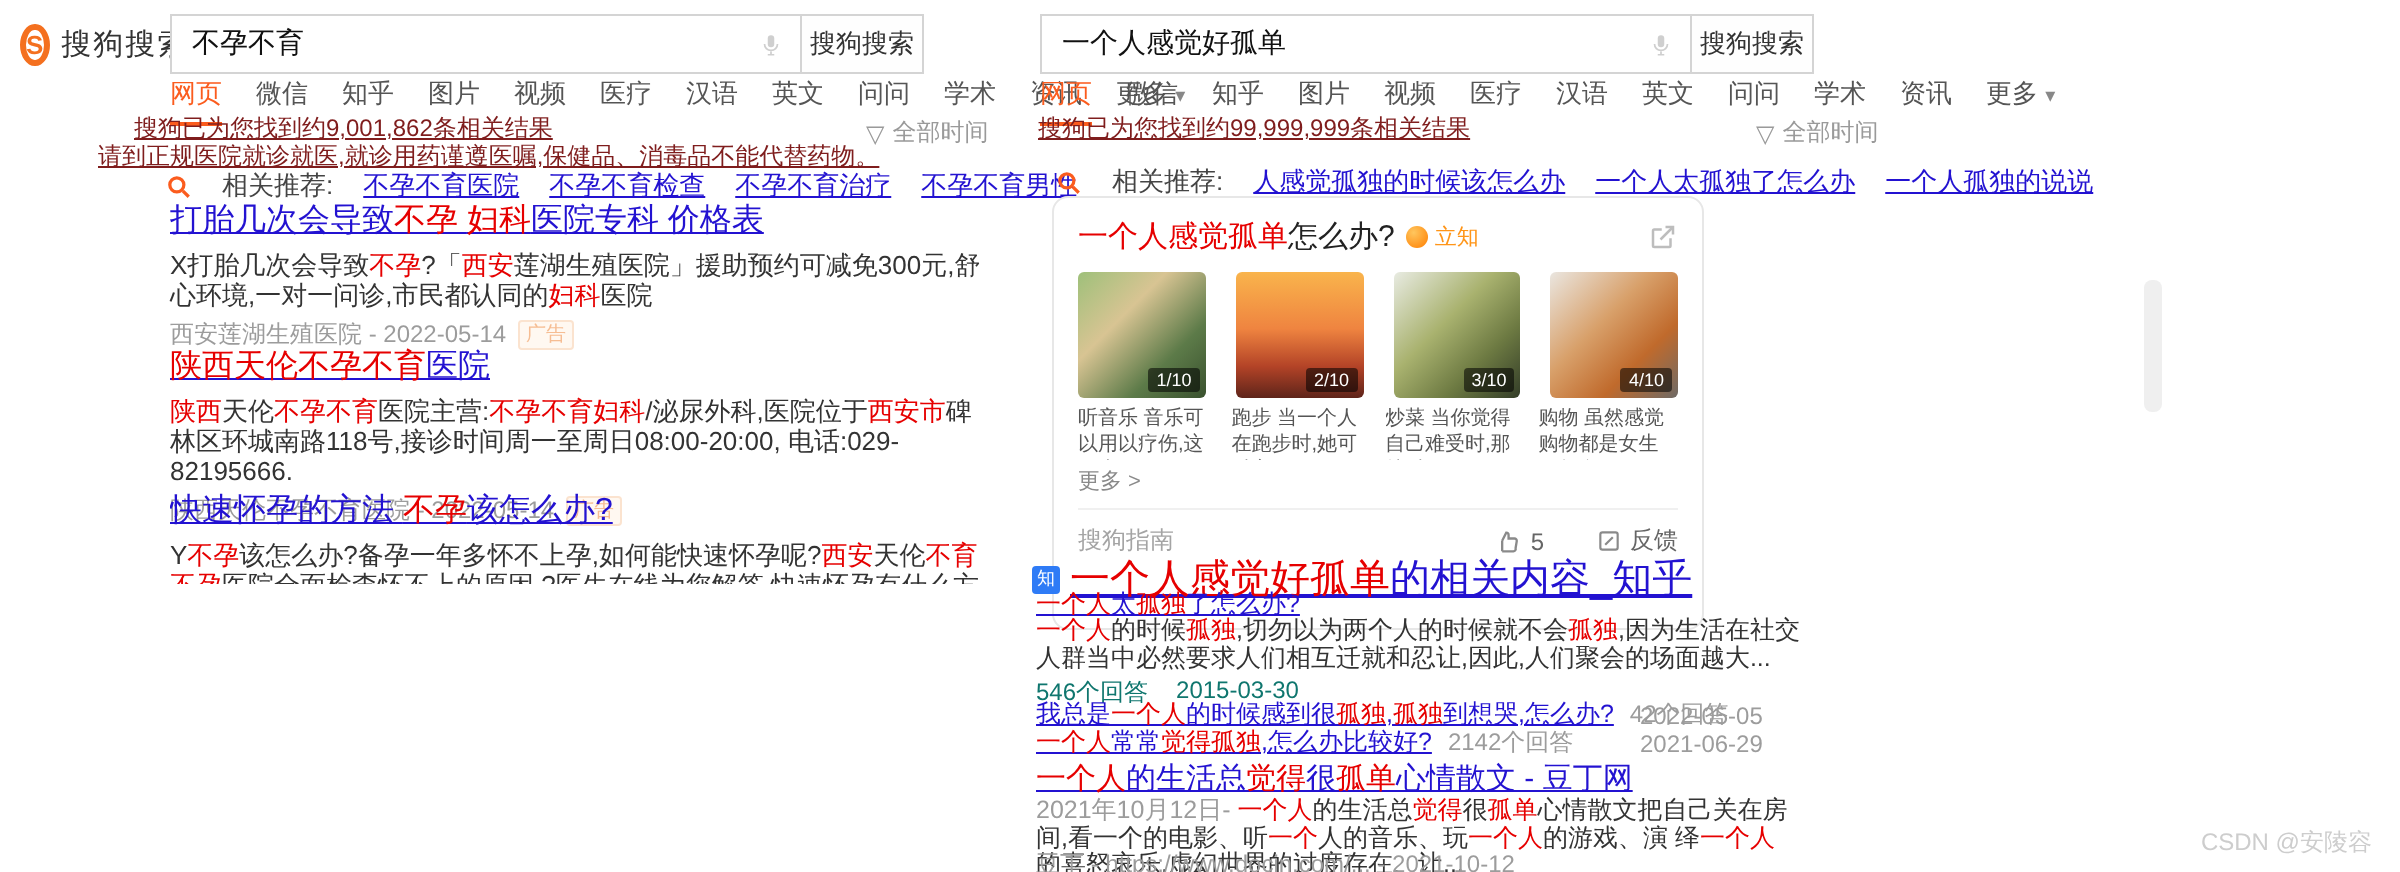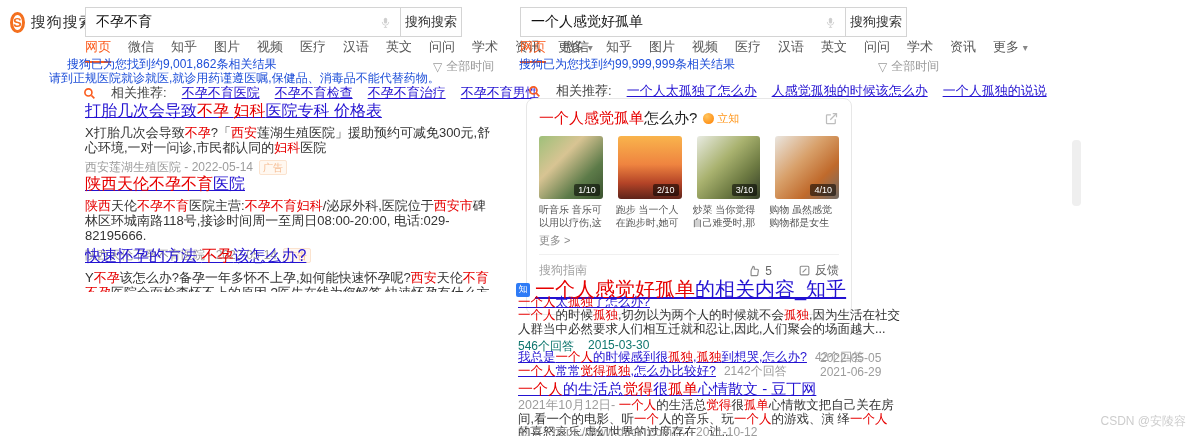--- a/index.html
+++ b/index.html
@@ -25,21 +25,21 @@
   .sbtn{width:62px;border:1px solid #d4d4d4;background:#fefefe;font-size:13px;color:#333;
         display:flex;align-items:center;justify-content:center;cursor:pointer;white-space:nowrap;}
 
   
   .tabs{position:absolute;top:38px;display:flex;gap:17px;font-size:13px;color:#555;white-space:nowrap;}
   #pL .tabs{left:75px;} #pR .tabs{left:4px;}
   .tab{padding-bottom:5px;cursor:pointer;}
   .tab.active{color:#fb5c1e;border-bottom:2px solid #fb5c1e;}
   .caret{font-size:10px;color:#888;}
 
-  .stats{position:absolute;font-size:12px;color:#1d4ed8;white-space:nowrap;}
+  .stats{position:absolute;font-size:12px;color:#7f1d1d;white-space:nowrap;text-decoration:underline;}
   .tfilter{position:absolute;font-size:12px;color:#9a9a9a;display:flex;gap:4px;align-items:center;white-space:nowrap;}
 
   .related{position:absolute;display:flex;gap:15px;font-size:13px;align-items:center;white-space:nowrap;}
   .rel-label{color:#444;}
   a.rlink{color:#2312d1;text-decoration:underline;cursor:pointer;}
 
   
   .result{position:absolute;}
   a.tlink{font-size:16px;color:#2312d1;text-decoration:underline;cursor:pointer;line-height:20px;display:inline-block;}
   .snippet{margin-top:4px;font-size:13px;line-height:15px;color:#333;}
@@ -218,22 +218,22 @@
   </div>
 
   <div class="related" style="left:12px;top:82px;">
     <span style="display:flex;">
       <svg width="13" height="13" viewBox="0 0 24 24" fill="none" stroke="#fb5c1e" stroke-width="3">
           <circle cx="10" cy="10" r="6.5"></circle>
           <path d="M15.5 15.5l5.5 5.5"></path>
         </svg>
     </span>
     <span class="rel-label">相关推荐:</span>
+    <a class="rlink">人感觉孤独的时候该怎么办</a>
     <a class="rlink">一个人太孤独了怎么办</a>
-    <a class="rlink">人感觉孤独的时候该怎么办</a>
     <a class="rlink">一个人孤独的说说</a>
   </div>
 
   <div class="card">
     <div class="card-title-row">
       <span class="card-title"><span class="hl">一个人感觉孤单</span><span>怎么办?</span></span>
       <span class="lz">
         <span class="lz-dot"></span>
         <span class="lz-txt">立知</span>
       </span>

